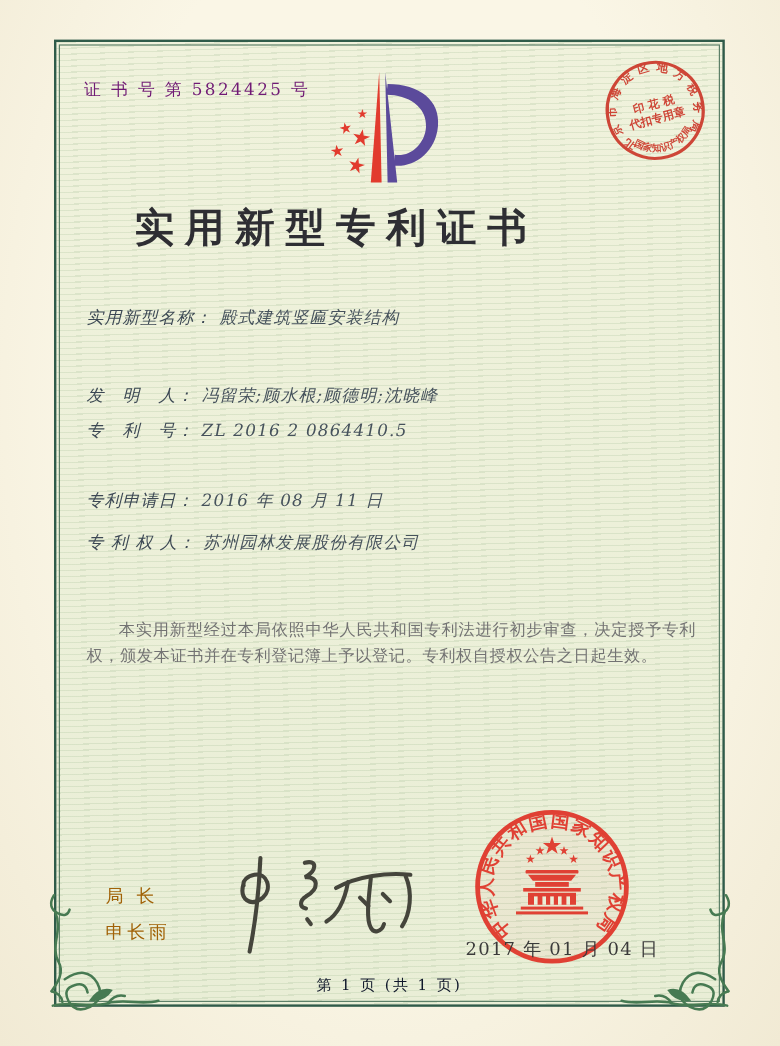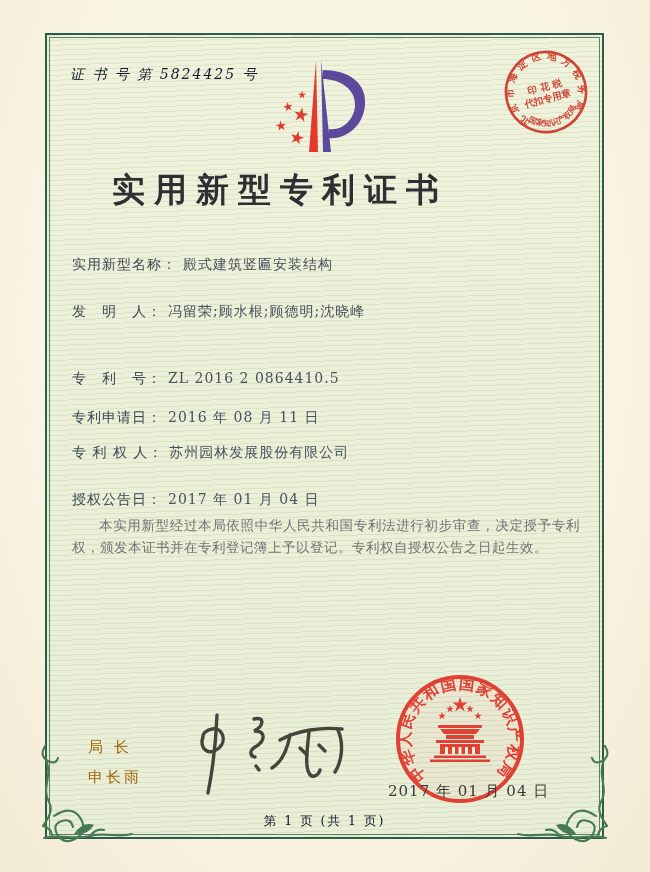--- a/index.html
+++ b/index.html
@@ -17,43 +17,42 @@
     border:2px solid #2f5b49;
     background:
       repeating-linear-gradient(178deg, rgba(120,160,110,0.16) 0 1px, rgba(0,0,0,0) 1px 5px),
       linear-gradient(#f0f2dc, #e9eed6);
   }
   .frame-inner {
     position:absolute; inset:2px; border:1px solid #5d8068; pointer-events:none;
   }
 
   .cert-no {
-    position:absolute; left:70px; top:66px; font-size:14px; color:#0f172a;
+    position:absolute; left:70px; top:66px; font-size:14px; color:#701a75;
     letter-spacing:2px;
-    font-style:italic;
   }
 
   .logo { position:absolute; left:272px; top:58px; width:102px; height:100px; }
 
   .tax-stamp {
     position:absolute; left:496px; top:40px; width:100px; height:104px;
     transform:rotate(-15deg); opacity:0.92;
   }
 
   .title {
     position:absolute; left:45px; top:168px; width:470px; text-align:center;
     font-size:33px; font-weight:600; color:#2e2e33; letter-spacing:9px;
   }
 
   .field-row {
     position:absolute; left:72px; width:480px; font-size:14px; color:#3c4854;
-    letter-spacing:1px; white-space:nowrap;
+    letter-spacing:1px; white-space:nowrap;font-style:italic;
   }
   .field-row .value { color:#46525c; margin-left:6px; }
-  .f0{top:256px;} .f1{top:303px;} .f2{top:370px;} .f3{top:397px;margin-top:12px;} .f4{top:444px;} .f5{top:491px;}
+  .f0{top:256px;} .f1{top:321px;} .f2{top:350px;} .f3{top:397px;margin-top:12px;} .f4{top:444px;} .f5{top:491px;}
 
   .paragraphs {
     position:absolute; left:72px; top:514px; width:508px;
     font-size:13.5px; line-height:22px; color:#737373; text-align:justify;
     letter-spacing:0.5px;
   }
   .paragraphs p { text-indent:2em; }
 
   .signer { position:absolute; left:88px; top:738px; font-size:15px; color:#a16207; }
   .signer div { letter-spacing:3px; margin-bottom:11px; }
@@ -128,23 +127,20 @@
     <span class="label">发　明　人：</span><span class="value">冯留荣;顾水根;顾德明;沈晓峰</span>
   </div>
   <div class="field-row f2">
     <span class="label">专　利　号：</span><span class="value">ZL 2016 2 0864410.5</span>
   </div>
   <div class="field-row f3">
     <span class="label">专利申请日：</span><span class="value">2016 年 08 月 11 日</span>
   </div>
   <div class="field-row f4">
     <span class="label">专 利 权 人：</span><span class="value">苏州园林发展股份有限公司</span>
-  </div>
-  <div class="field-row f5">
-    <span class="label">授权公告日：</span><span class="value">2017 年 01 月 04 日</span>
   </div>
 
   <div class="paragraphs">
     <p>本实用新型经过本局依照中华人民共和国专利法进行初步审查，决定授予专利权，颁发本证书并在专利登记簿上予以登记。专利权自授权公告之日起生效。</p>
   </div>
 
   <div class="signer">
     <div>局 长</div>
     <div>申长雨</div>
   </div>

